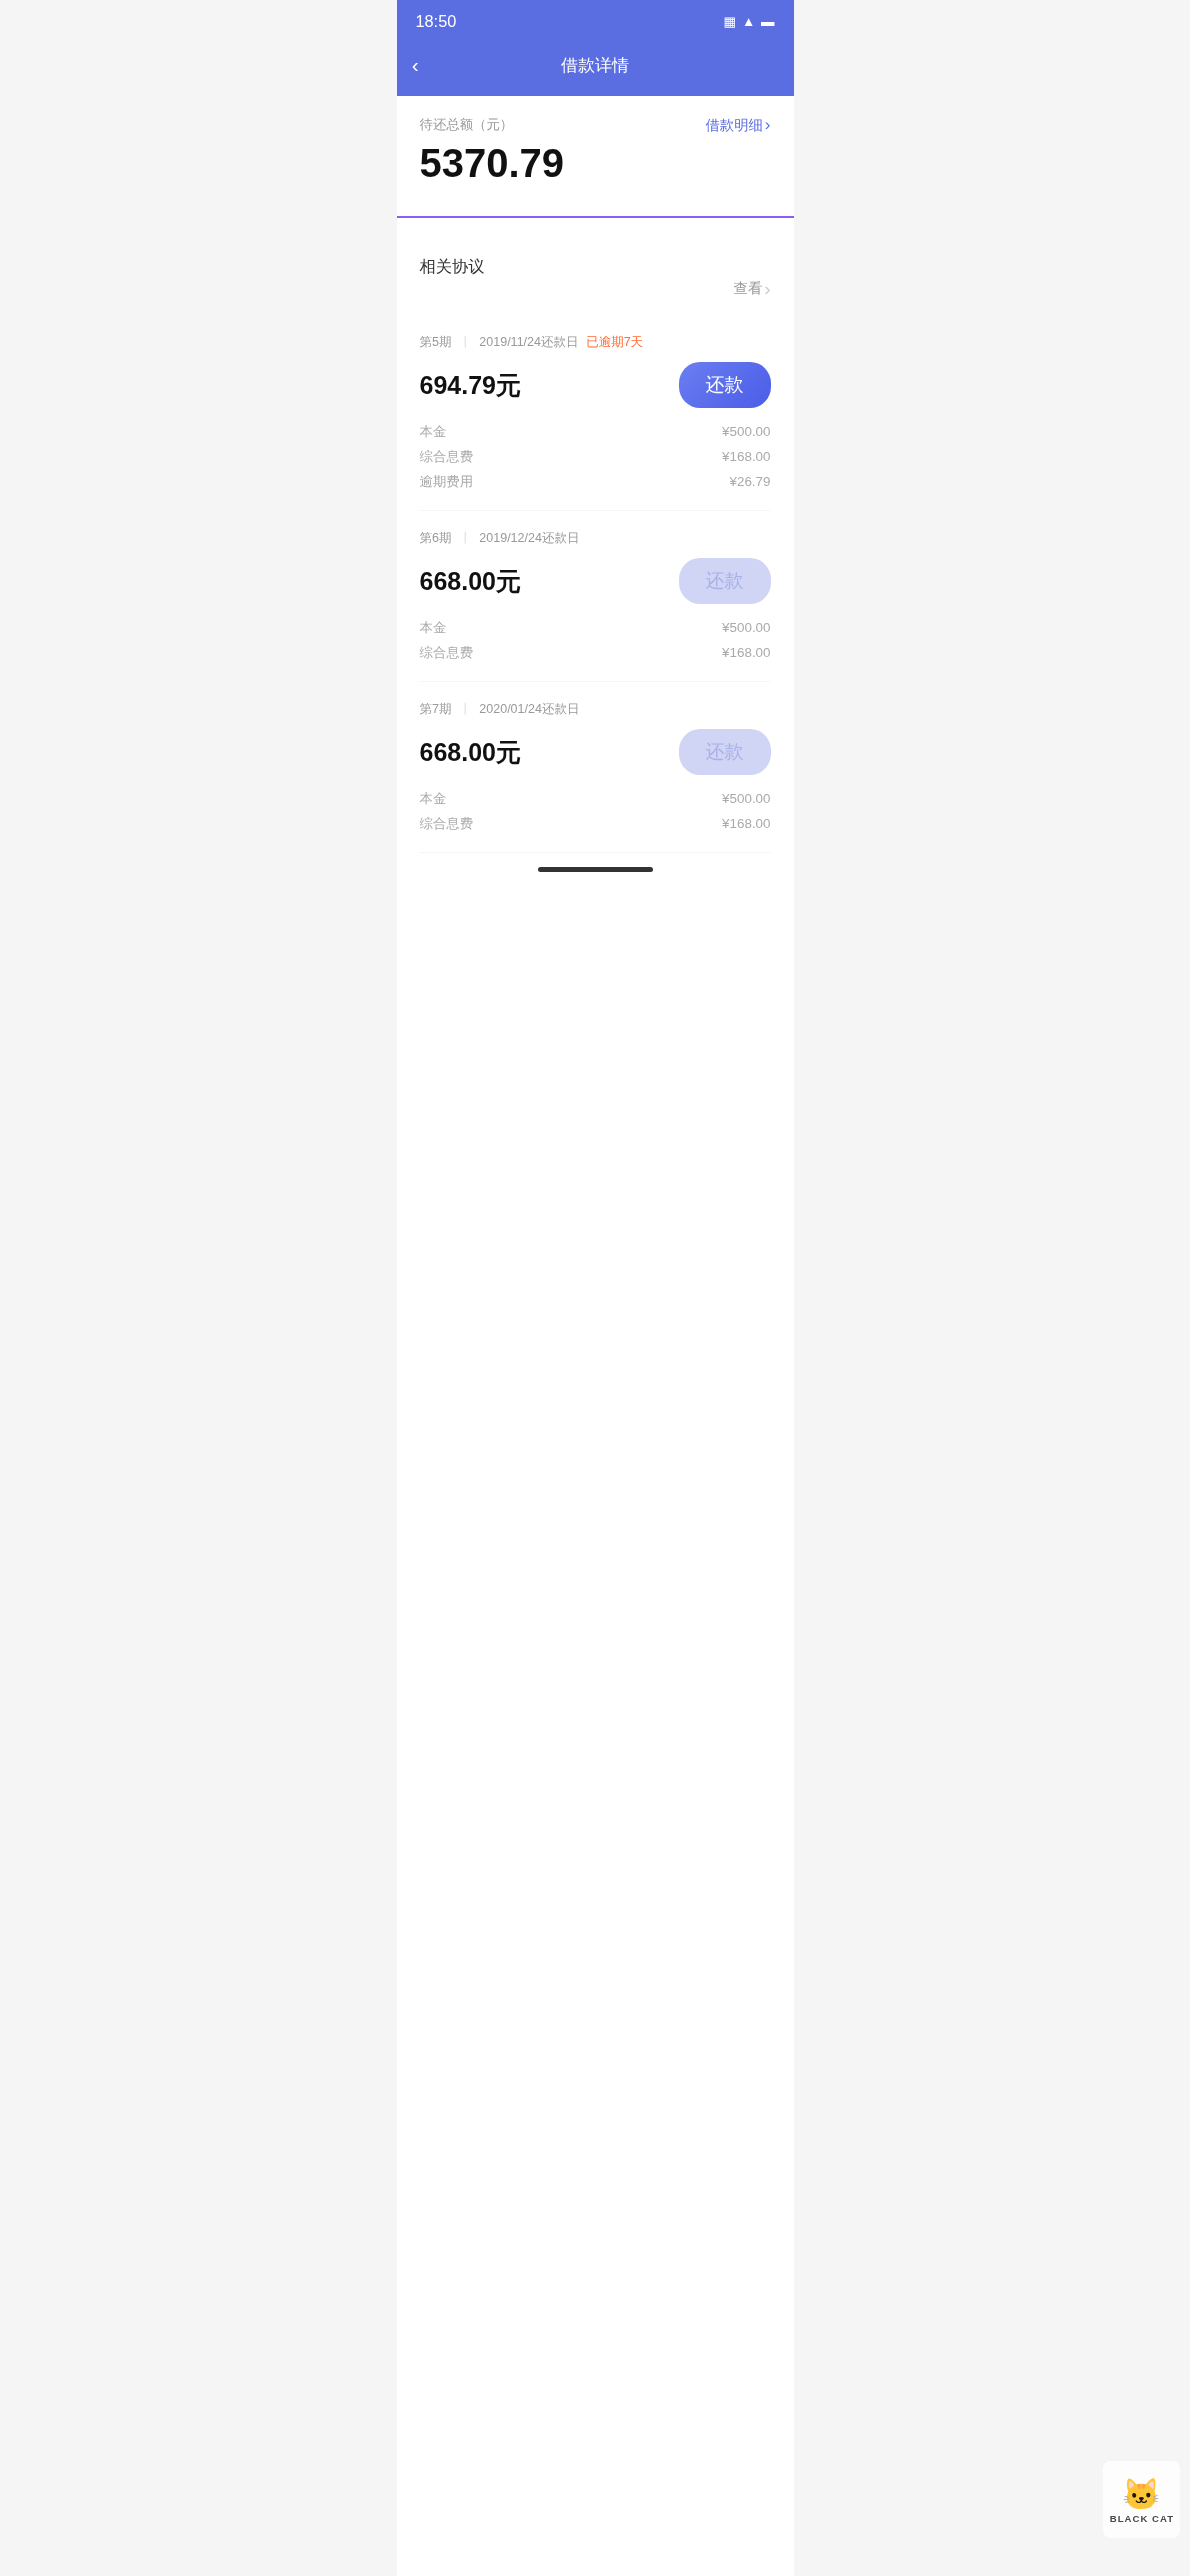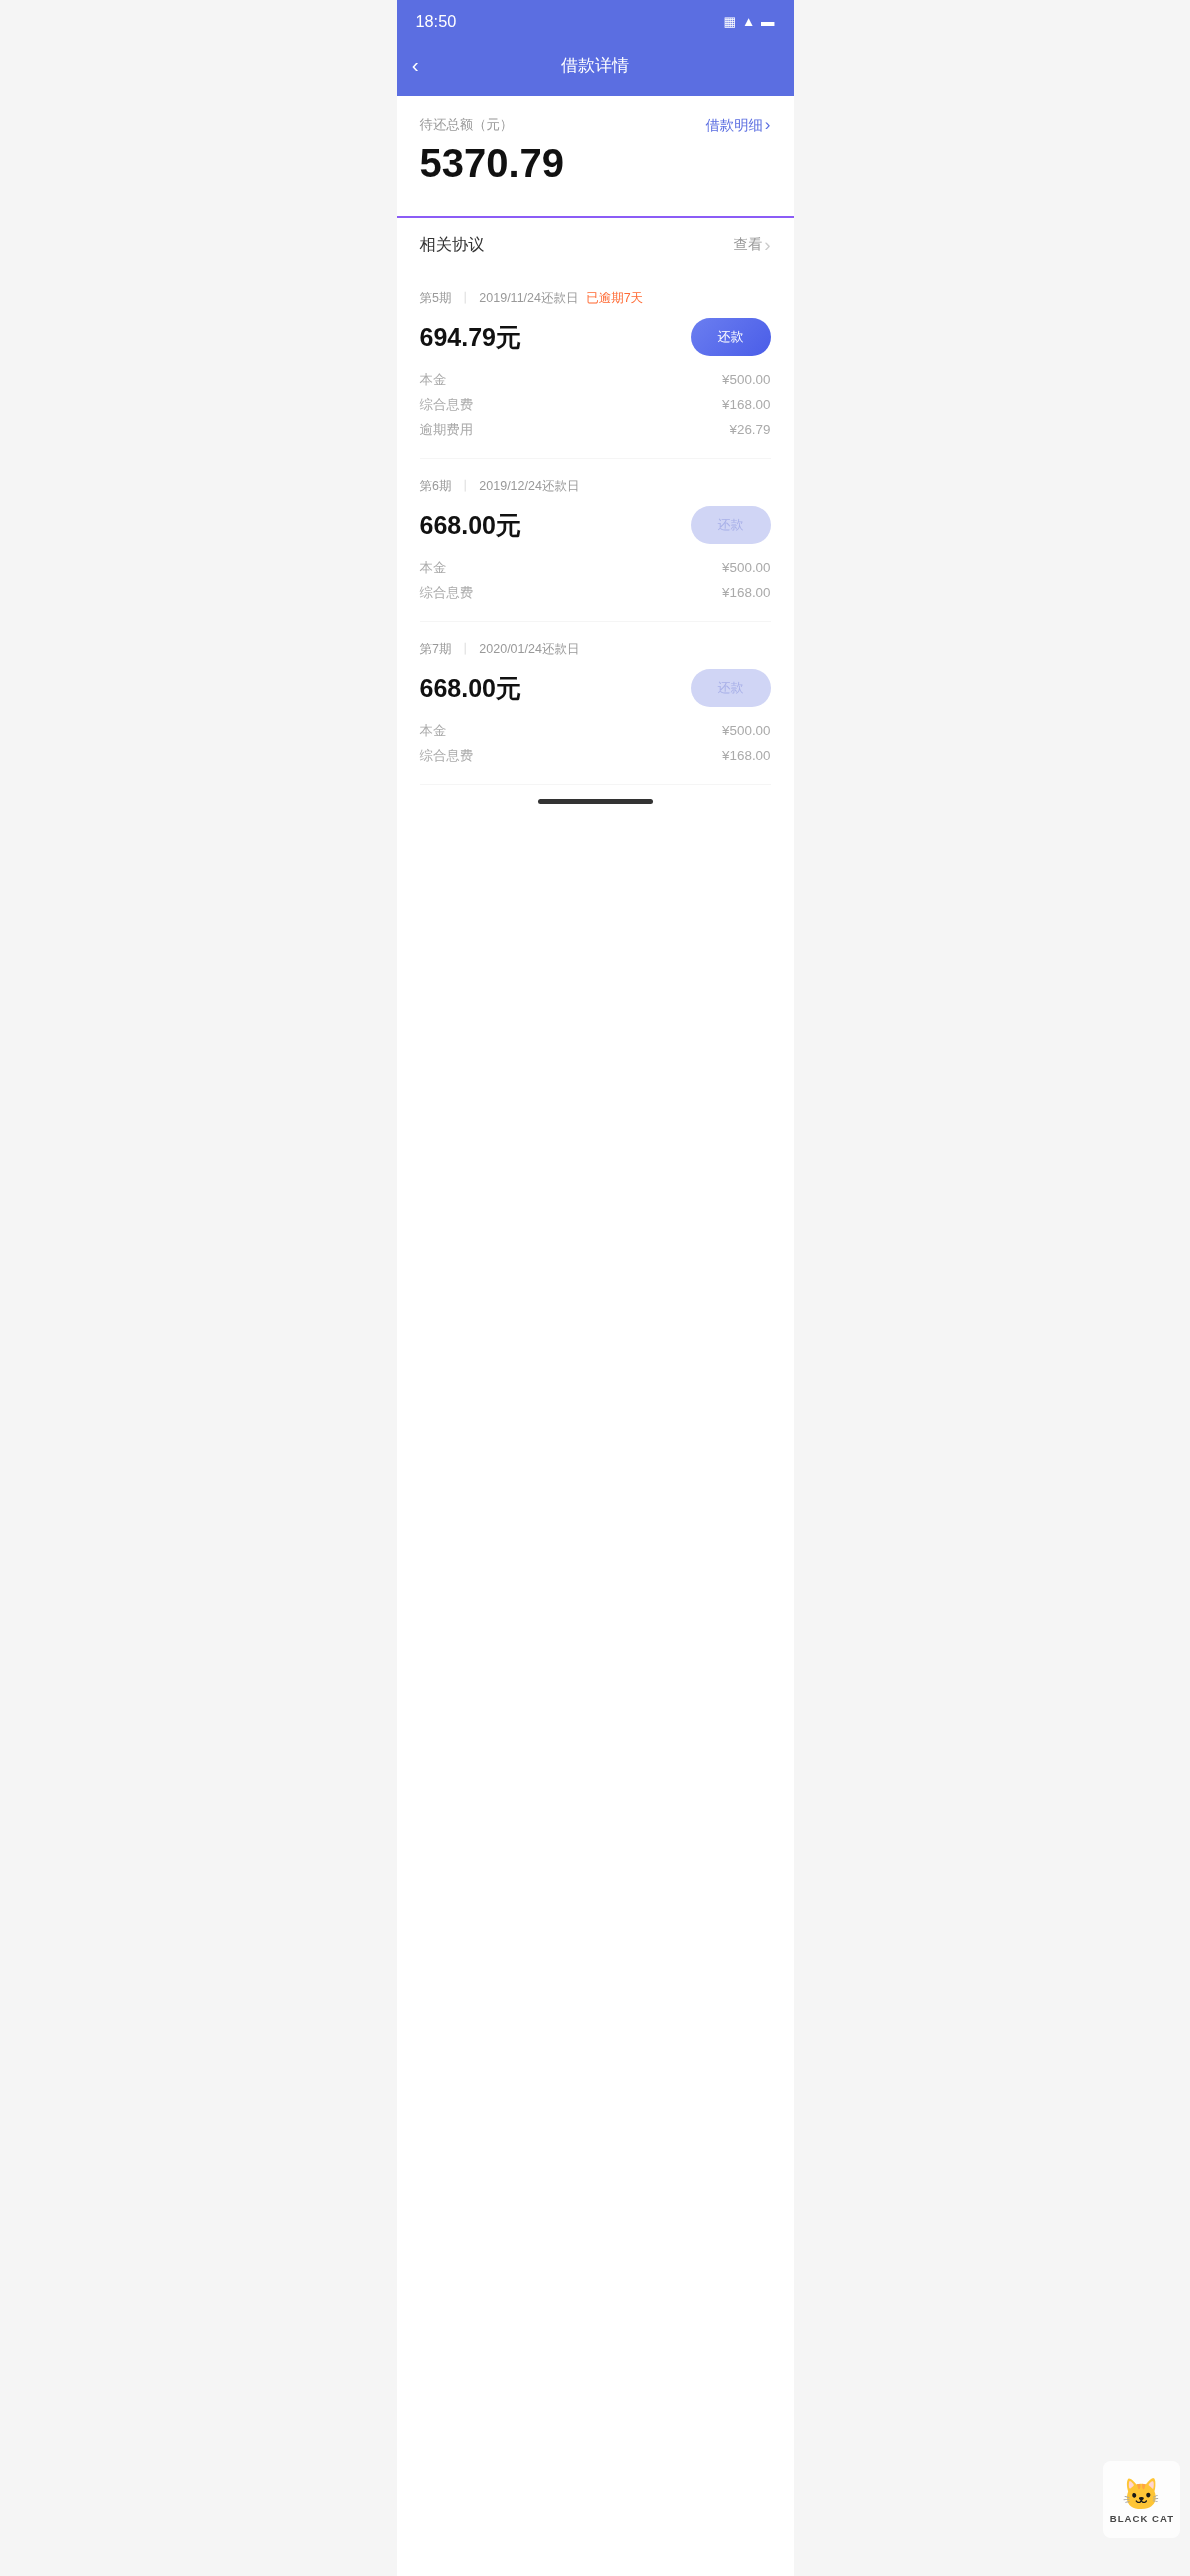--- a/index.html
+++ b/index.html
@@ -113,20 +113,21 @@
       font-size: 16.3px;
       color: #333;
     }
     .agreement-view {
       color: #999;
       font-size: 14.4px;
       display: flex;
       align-items: center;
       gap: 1.9px;
       cursor: pointer;
+      margin-top: 44px;
     }
     .agreement-view::after {
       content: '›';
       font-size: 19px;
       color: #ccc;
     }
 
     
     .tabs {
       display: flex;
@@ -201,21 +202,21 @@
       font-size: 25px;
       font-weight: 600;
       color: #111;
     }
     .repay-btn {
       background: linear-gradient(135deg, #6b7ef0, #4a5de8);
       color: white;
       border: none;
       border-radius: 21px;
       padding: 9.6px 27px;
-      font-size: 13px;
+      font-size: 19px;
       cursor: pointer;
     }
     .repay-btn.disabled {
       background: #d0d5f5;
       color: #a8b0e8;
       cursor: not-allowed;
     }
 
     .installment-details {
       display: flex;

